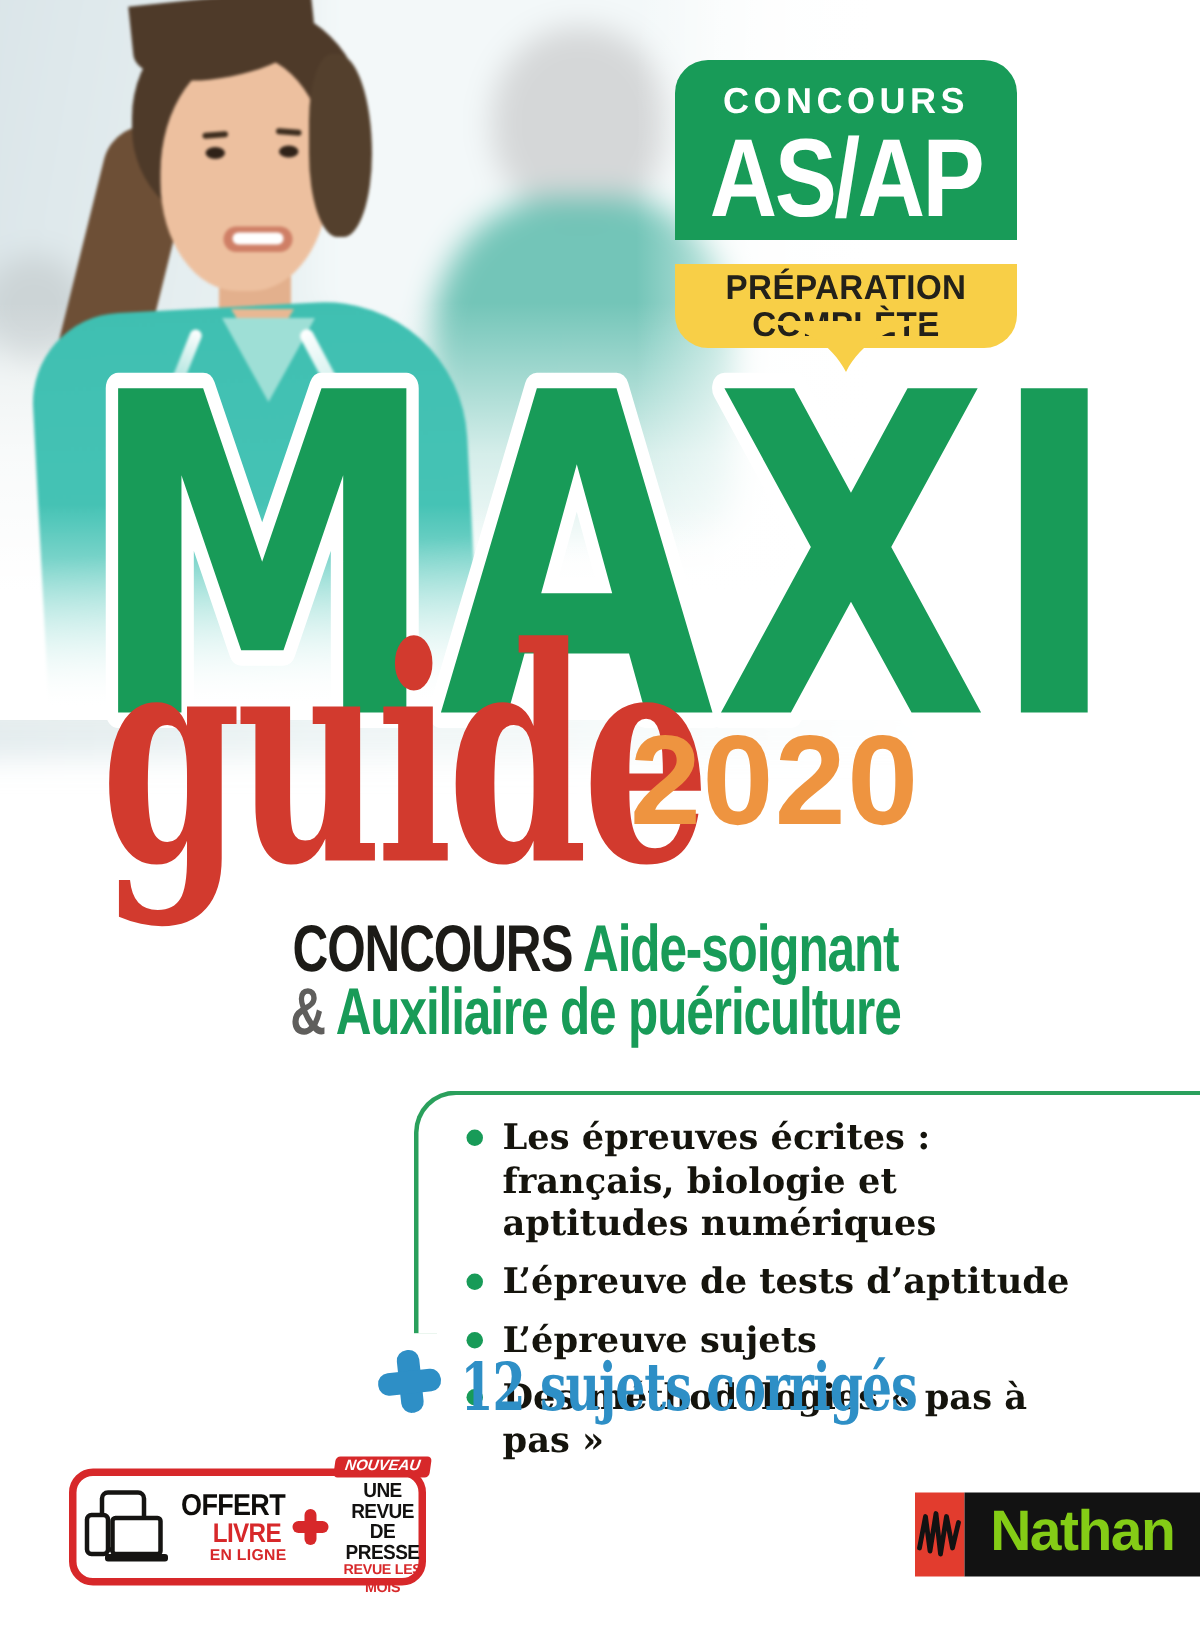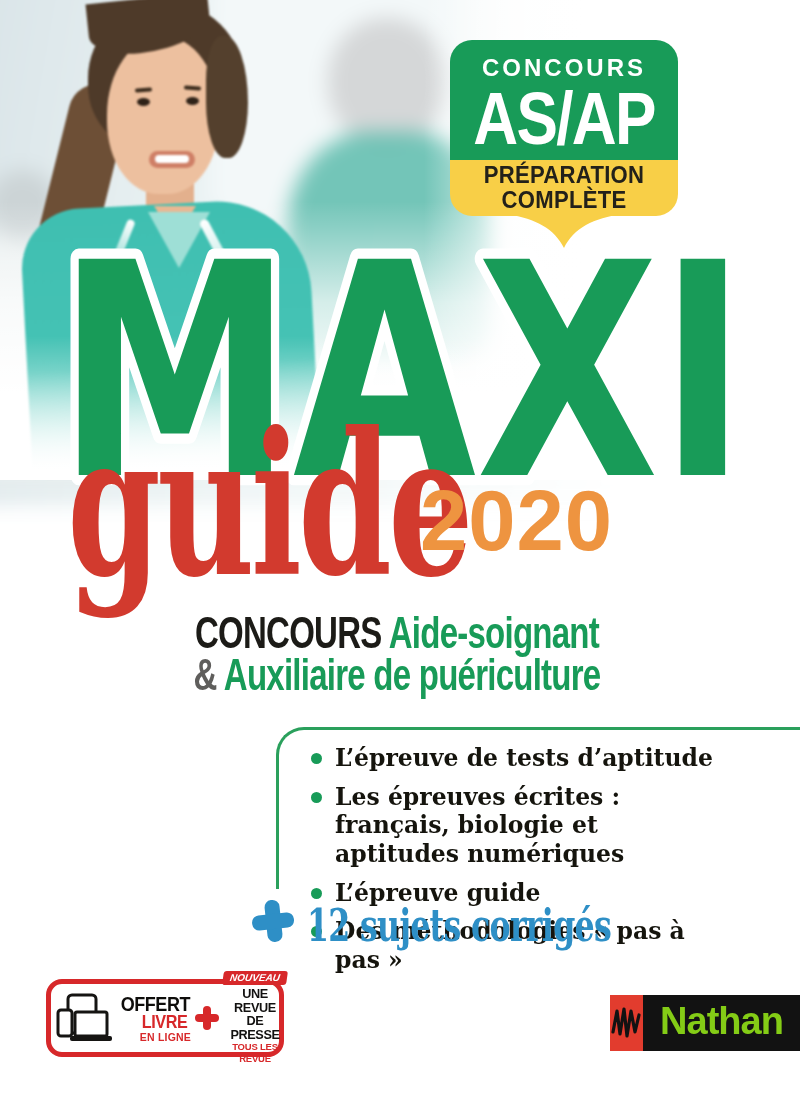--- a/index.html
+++ b/index.html
@@ -34,21 +34,21 @@
   .w-lips { position:absolute; left:149px; top:151px; width:46px; height:17px; background:#cf7f66; border-radius:9px; }
   .w-teeth { position:absolute; left:155px; top:155px; width:34px; height:8px; background:#ffffff; border-radius:4px; }
   .fade-right { position:absolute; inset:0; background:linear-gradient(90deg,rgba(255,255,255,0) 53%,rgba(255,255,255,.85) 64%,#ffffff 73%); }
   .fade-bottom { position:absolute; inset:0; background:linear-gradient(180deg,rgba(255,255,255,0) 70%,#ffffff 98%); }
 
   
   .badge { position:absolute; left:450px; top:40px; width:228px; z-index:6; }
   .badge-green { background:#189b58; border-radius:22px 22px 0 0; height:120px; text-align:center; }
   .badge-kicker { padding-top:14px; color:#ffffff; font-weight:bold; font-size:24px; letter-spacing:3px; }
   .badge-title { color:#ffffff; font-weight:bold; font-size:74px; line-height:74px; transform:scaleX(.84); letter-spacing:-2px; }
-  .badge-yellow { background:#f8cf47; border-radius:0 0 22px 22px; height:56px; text-align:center; padding-top:3px; }
+  .badge-yellow { background:#f8cf47; border-radius:0 0 22px 22px; height:56px; text-align:center; padding-top:3px;margin-top:16px; }
   .badge-tag { color:#23211a; font-weight:bold; font-size:23px; line-height:25px; letter-spacing:.3px; transform:scaleX(.96); }
   .badge-tail { position:absolute; left:50%; top:174px; transform:translateX(-50%); display:block; }
 
   
   .maxi-svg { position:absolute; left:46px; top:248px; width:712px; height:232px; overflow:visible; z-index:4; }
   .guide-svg { position:absolute; left:62px; top:428px; width:400px; height:200px; overflow:visible; z-index:4; }
   .year { position:absolute; left:420px; top:478px; font-size:85px; font-weight:bold; line-height:1; color:#ee9440; letter-spacing:1px; z-index:4; }
 
   .sub-line { position:absolute; left:0; width:800px; text-align:center; font-weight:bold; font-size:44px; line-height:44px; letter-spacing:-1px; transform:scaleX(.75); transform-origin:388px 50%; white-space:nowrap; z-index:4; }
   .sub-line1 { top:611px; }
@@ -154,29 +154,29 @@
     </g>
   </svg>
   <div class="year">2020</div>
 
   <div class="sub-line sub-line1"><span class="t-dark">CONCOURS</span> <span class="t-green">Aide-soignant</span></div>
   <div class="sub-line sub-line2"><span class="t-gray">&amp;</span> <span class="t-green">Auxiliaire de puériculture</span></div>
 
   <div class="features-box">
     <div class="feature-item">
       <span class="bullet"></span>
+      <span class="txt">Les épreuves écrites : français, biologie et aptitudes numériques</span>
+    </div>
+    <div class="feature-item">
+      <span class="bullet"></span>
       <span class="txt">L’épreuve de tests d’aptitude</span>
     </div>
     <div class="feature-item">
       <span class="bullet"></span>
-      <span class="txt">Les épreuves écrites : français, biologie et aptitudes numériques</span>
-    </div>
-    <div class="feature-item">
-      <span class="bullet"></span>
-      <span class="txt">L’épreuve guide</span>
+      <span class="txt">L’épreuve sujets</span>
     </div>
     <div class="feature-item">
       <span class="bullet"></span>
       <span class="txt">Des méthodologies « pas à pas »</span>
     </div>
   </div>
 
   <div class="bonus-line">
     <span class="plus-icon"></span>
     <span class="bonus-text">12 sujets corrigés</span>
@@ -192,21 +192,21 @@
     <div class="offer-left">
       <div class="offert">OFFERT</div>
       <div class="livre">LIVRE</div>
       <div class="enligne">EN LIGNE</div>
     </div>
     <span class="offer-plus"></span>
     <div class="offer-right">
       <div class="nouveau">NOUVEAU</div>
       <div class="benefit">UNE REVUE</div>
       <div class="benefit">DE PRESSE</div>
-      <div class="benefit-red">TOUS LES REVUE</div>
+      <div class="benefit-red">REVUE LES MOIS</div>
     </div>
   </div>
 
   <div class="nathan">
     <div class="n-red">
       <svg width="33" height="56" viewBox="0 0 33 56">
         <polyline points="3,37 7,16 10,39 14,14 17,41 21,16 25,37 29,20" fill="none" stroke="#121212" stroke-width="3.2" stroke-linecap="round" stroke-linejoin="round"></polyline>
       </svg>
     </div>
     <div class="n-black">

